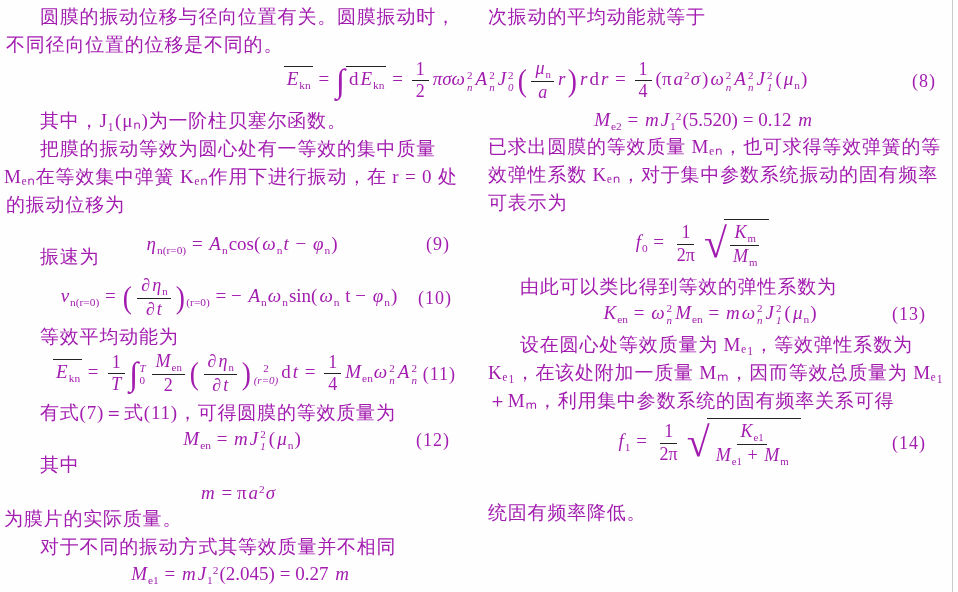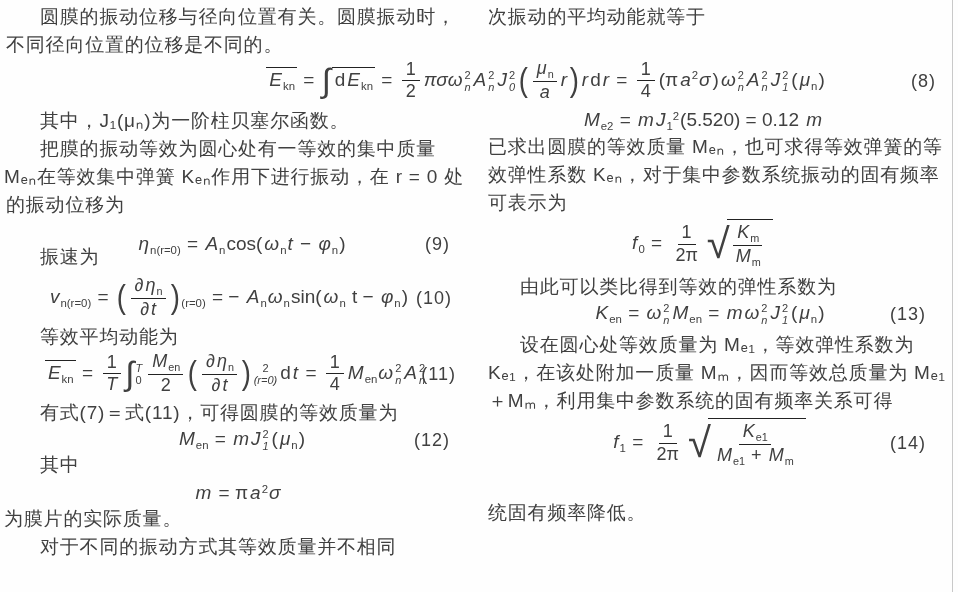--- a/index.html
+++ b/index.html
@@ -1,17 +1,17 @@
 <!DOCTYPE html>
 <html><head>
 <meta charset="utf-8">
 <style>
   html,body{margin:0;padding:0;background:#ffffff;}
   .page{position:relative;width:958px;height:592px;background:#fefefe;overflow:hidden;
-        font-family:Liberation Sans, sans-serif;color:#404040;}
+        font-family:Liberation Serif, serif;color:#a21caf;}
   
   .tl{position:absolute;font-size:19px;letter-spacing:0.8px;white-space:nowrap;line-height:22px;}
   
   .eqrow{position:absolute;display:flex;align-items:center;justify-content:center;
          font-size:19px;white-space:nowrap;}
   .eqc{display:inline-block;}
   .eqnum{position:absolute;right:6px;font-size:18px;letter-spacing:1px;}
   .mvar{font-style:italic;margin:0 1px;}
   .mtxt{margin:0 1px;}
   sub,sup{font-size:0.60em;}
@@ -140,20 +140,23 @@
 
   <div class="tl" style="left:40px;top:454px">其中</div>
 
   <div class="eqrow" style="left:28px;top:480px;width:420px;height:26px">
     <span class="eqc"><span class="mvar">m</span><span class="mtxt"> = π</span><span class="mvar">a</span><sup>2</sup><span class="mvar">σ</span></span>
   </div>
 
   <div class="tl" style="left:40px;top:536px">对于不同的振动方式其等效质量并不相同</div>
   <div class="tl" style="left:4px;top:508px">为膜片的实际质量。</div>
 
+  <div class="eqrow" style="left:28px;top:560px;width:424px;height:28px">
+    <span class="eqc"><span class="mvar">M</span><sub>e1</sub><span class="mtxt"> = </span><span class="mvar">m</span><span class="mvar">J</span><sub>1</sub><sup>2</sup><span class="mtxt">(2.045) = 0.27 </span><span class="mvar">m</span></span>
+  </div>
 
   <div class="tl" style="left:488px;top:6px">次振动的平均动能就等于</div>
 
   <div class="eqrow" style="left:488px;top:106px;width:430px;height:28px">
     <span class="eqc"><span class="mvar">M</span><sub>e2</sub><span class="mtxt"> = </span><span class="mvar">m</span><span class="mvar">J</span><sub>1</sub><sup>2</sup><span class="mtxt">(5.520) = 0.12 </span><span class="mvar">m</span></span>
   </div>
 
   <div class="tl" style="left:488px;top:136px">已求出圆膜的等效质量 Mₑₙ，也可求得等效弹簧的等</div>
   <div class="tl" style="left:488px;top:164px">效弹性系数 Kₑₙ，对于集中参数系统振动的固有频率</div>
   <div class="tl" style="left:488px;top:192px">可表示为</div>

